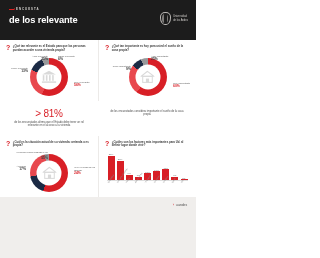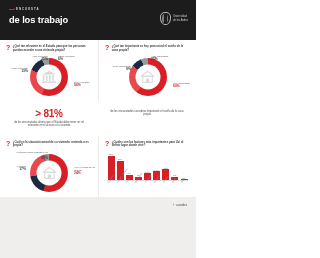--- a/index.html
+++ b/index.html
@@ -93,21 +93,21 @@
   .ico { opacity:.16; }
 
   .dlabel { position:absolute; font-size:2.5px; line-height:3px; color:#555; }
   .dlabel .v { display:block; font-weight:700; font-size:3.4px; color:#3a3a3a; margin-top:0.3px; }
   .dlabel.red .v { color:#d81f26; }
 
   
   .band { display:flex; background:#ffffff; padding:7px 0 8px 0; }
   .stat { width:98px; text-align:center; padding:0 9px; }
   .stat .big {
-    font-size:10px; font-weight:700; color:#d81f26; letter-spacing:-0.2px;
+    font-size:10px; font-weight:400; color:#d81f26; letter-spacing:-0.2px;
   }
   .stat .cap {
     margin-top:1.5px; font-size:2.7px; line-height:3.5px; color:#4a4a4a;
   }
 
   
   .bars { position:relative; height:42px; margin-top:4px; padding:0 1px; }
   .bars-area {
     position:absolute; left:2px; right:2px; bottom:13px; top:4px;
     display:flex; align-items:flex-end; justify-content:space-between;
@@ -140,21 +140,21 @@
 <body>
 
 <div class="page">
 
   <div class="header">
     <div class="eyebrow">
       <span class="arrow"></span>
       <span>ENCUESTA</span>
     </div>
     <div class="title">
-      <div>de los trabajo</div>
+      <div>de los relevante</div>
     </div>
     <div class="logo">
       <div class="crest">
         <div class="crest-inner"></div>
       </div>
       <div class="logo-text">
         <div>Universidad</div>
         <div>de los Andes</div>
       </div>
     </div>

